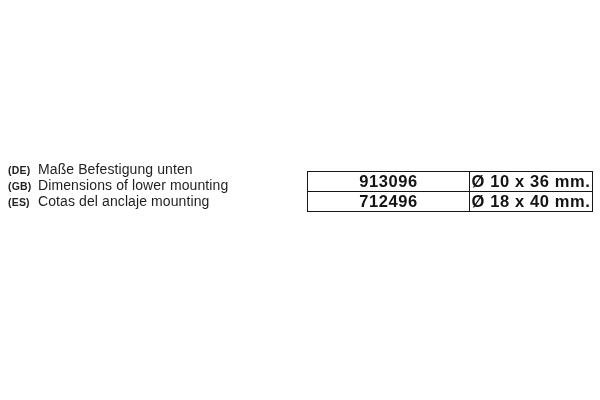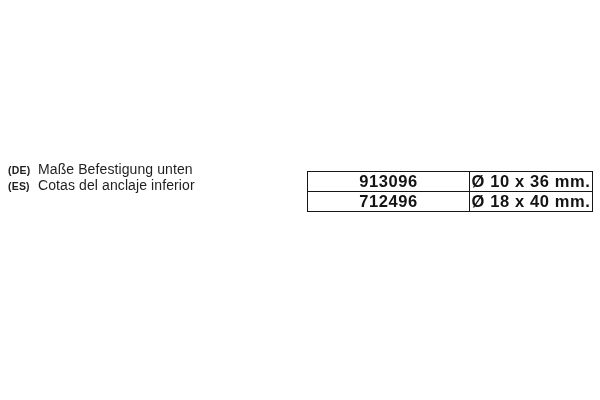--- a/index.html
+++ b/index.html
@@ -69,22 +69,26 @@
 <body>
 
 <div class="sheet">
 
   <div class="lang-block">
     <div class="lang-line">
       <span class="lang-tag">(DE)</span>
       <span class="lang-text">Maße Befestigung unten</span>
     </div>
     <div class="lang-line">
+      <span class="lang-tag">(GB)</span>
+      <span class="lang-text">Dimensions of lower mounting</span>
+    </div>
+    <div class="lang-line">
       <span class="lang-tag">(ES)</span>
-      <span class="lang-text">Cotas del anclaje inferior</span>
+      <span class="lang-text">Cotas del anclaje mounting</span>
     </div>
   </div>
 
   <table class="spec-table">
     <tbody>
       <tr>
         <td class="part-cell">913096</td>
         <td class="dim-cell">Ø 10 x 36 mm.</td>
       </tr>
       <tr>

